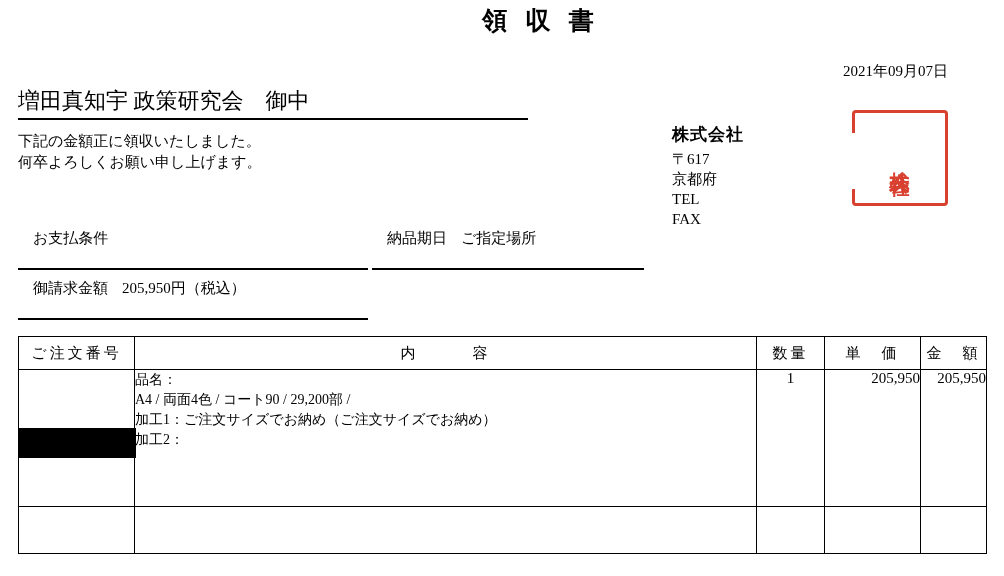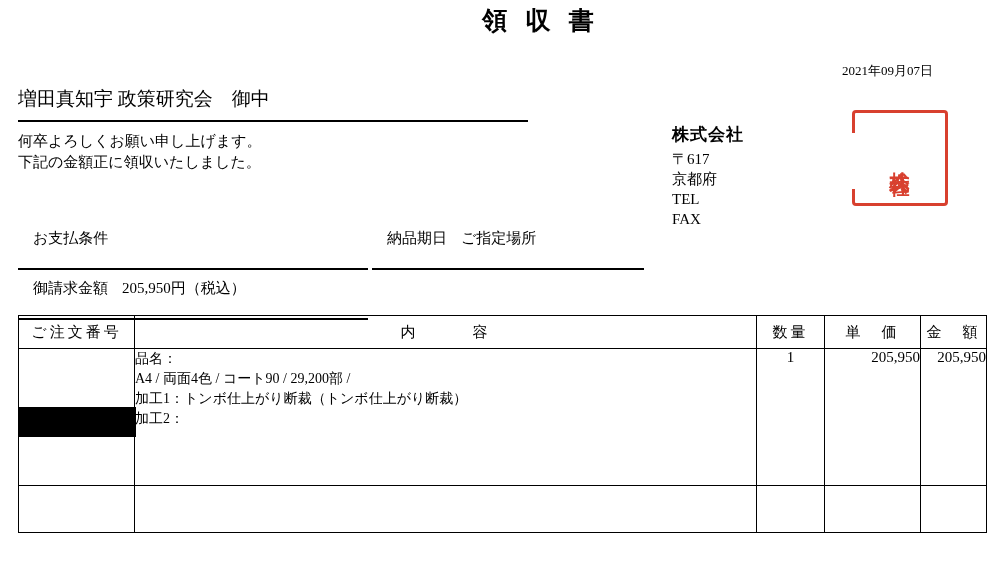--- a/index.html
+++ b/index.html
@@ -33,32 +33,32 @@
     font-weight: bold;
     letter-spacing: 6px;
     font-family: "Liberation Serif", "DejaVu Serif", serif;
     padding-left: 39px;
   }
 
   
   .issue-date {
     position: absolute;
     top: 62px;
-    right: 71px;
-    font-size: 13px;
+    right: 56px;
+    font-size: 15px;
   }
 
   
   .addressee {
     position: absolute;
     top: 86px;
     left: 18px;
     width: 510px;
-    font-size: 19px;
-    padding-bottom: 8px;
+    font-size: 22px;
+    padding-bottom: 2px;
     border-bottom: 2px solid #000;
     box-sizing: border-box;
     white-space: pre;
   }
 
   
   .greeting {
     position: absolute;
     top: 131px;
     left: 18px;
@@ -131,21 +131,21 @@
     left: -4px;
     top: 20px;
     width: 8px;
     height: 56px;
     background: #ffffff;
   }
 
   
   table.items {
     position: absolute;
-    top: 315px;
+    top: 336px;
     left: 18px;
     width: 968px;
     border-collapse: collapse;
     table-layout: fixed;
     font-size: 15px;
   }
   table.items th, table.items td {
     border: 1px solid #000;
     padding: 0;
     vertical-align: top;
@@ -194,22 +194,22 @@
 
 <div class="doc">
 
   <div class="doc-title">領 収 書</div>
 
   <div class="issue-date">2021年09月07日</div>
 
   <div class="addressee">増田真知宇 政策研究会　御中</div>
 
   <div class="greeting">
+    <div>下記の金額正に領収いたしました。</div>
     <div>何卒よろしくお願い申し上げます。</div>
-    <div>下記の金額正に領収いたしました。</div>
   </div>
 
   <div class="term term-pay-cond">
     <span class="lbl">お支払条件</span><span class="val"></span>
   </div>
 
   <div class="term term-place">
     <span class="lbl">納品期日</span><span class="val">ご指定場所</span>
   </div>
 
@@ -248,21 +248,21 @@
         <th>金　額</th>
       </tr>
     </thead>
     <tbody>
       <tr>
         <td class="cell-order">
           <div class="redacted"></div>
         </td>
         <td class="cell-desc">品名：
 A4 / 両面4色 / コート90 / 29,200部 /
-加工1：トンボ仕上がり断裁（トンボ仕上がり断裁）
+加工1：ご注文サイズでお納め（ご注文サイズでお納め）
 加工2：</td>
         <td class="cell-qty">1</td>
         <td class="cell-unit">205,950</td>
         <td class="cell-amount">205,950</td>
       </tr>
       <tr class="empty-row">
         <td></td>
         <td></td>
         <td></td>
         <td></td>

